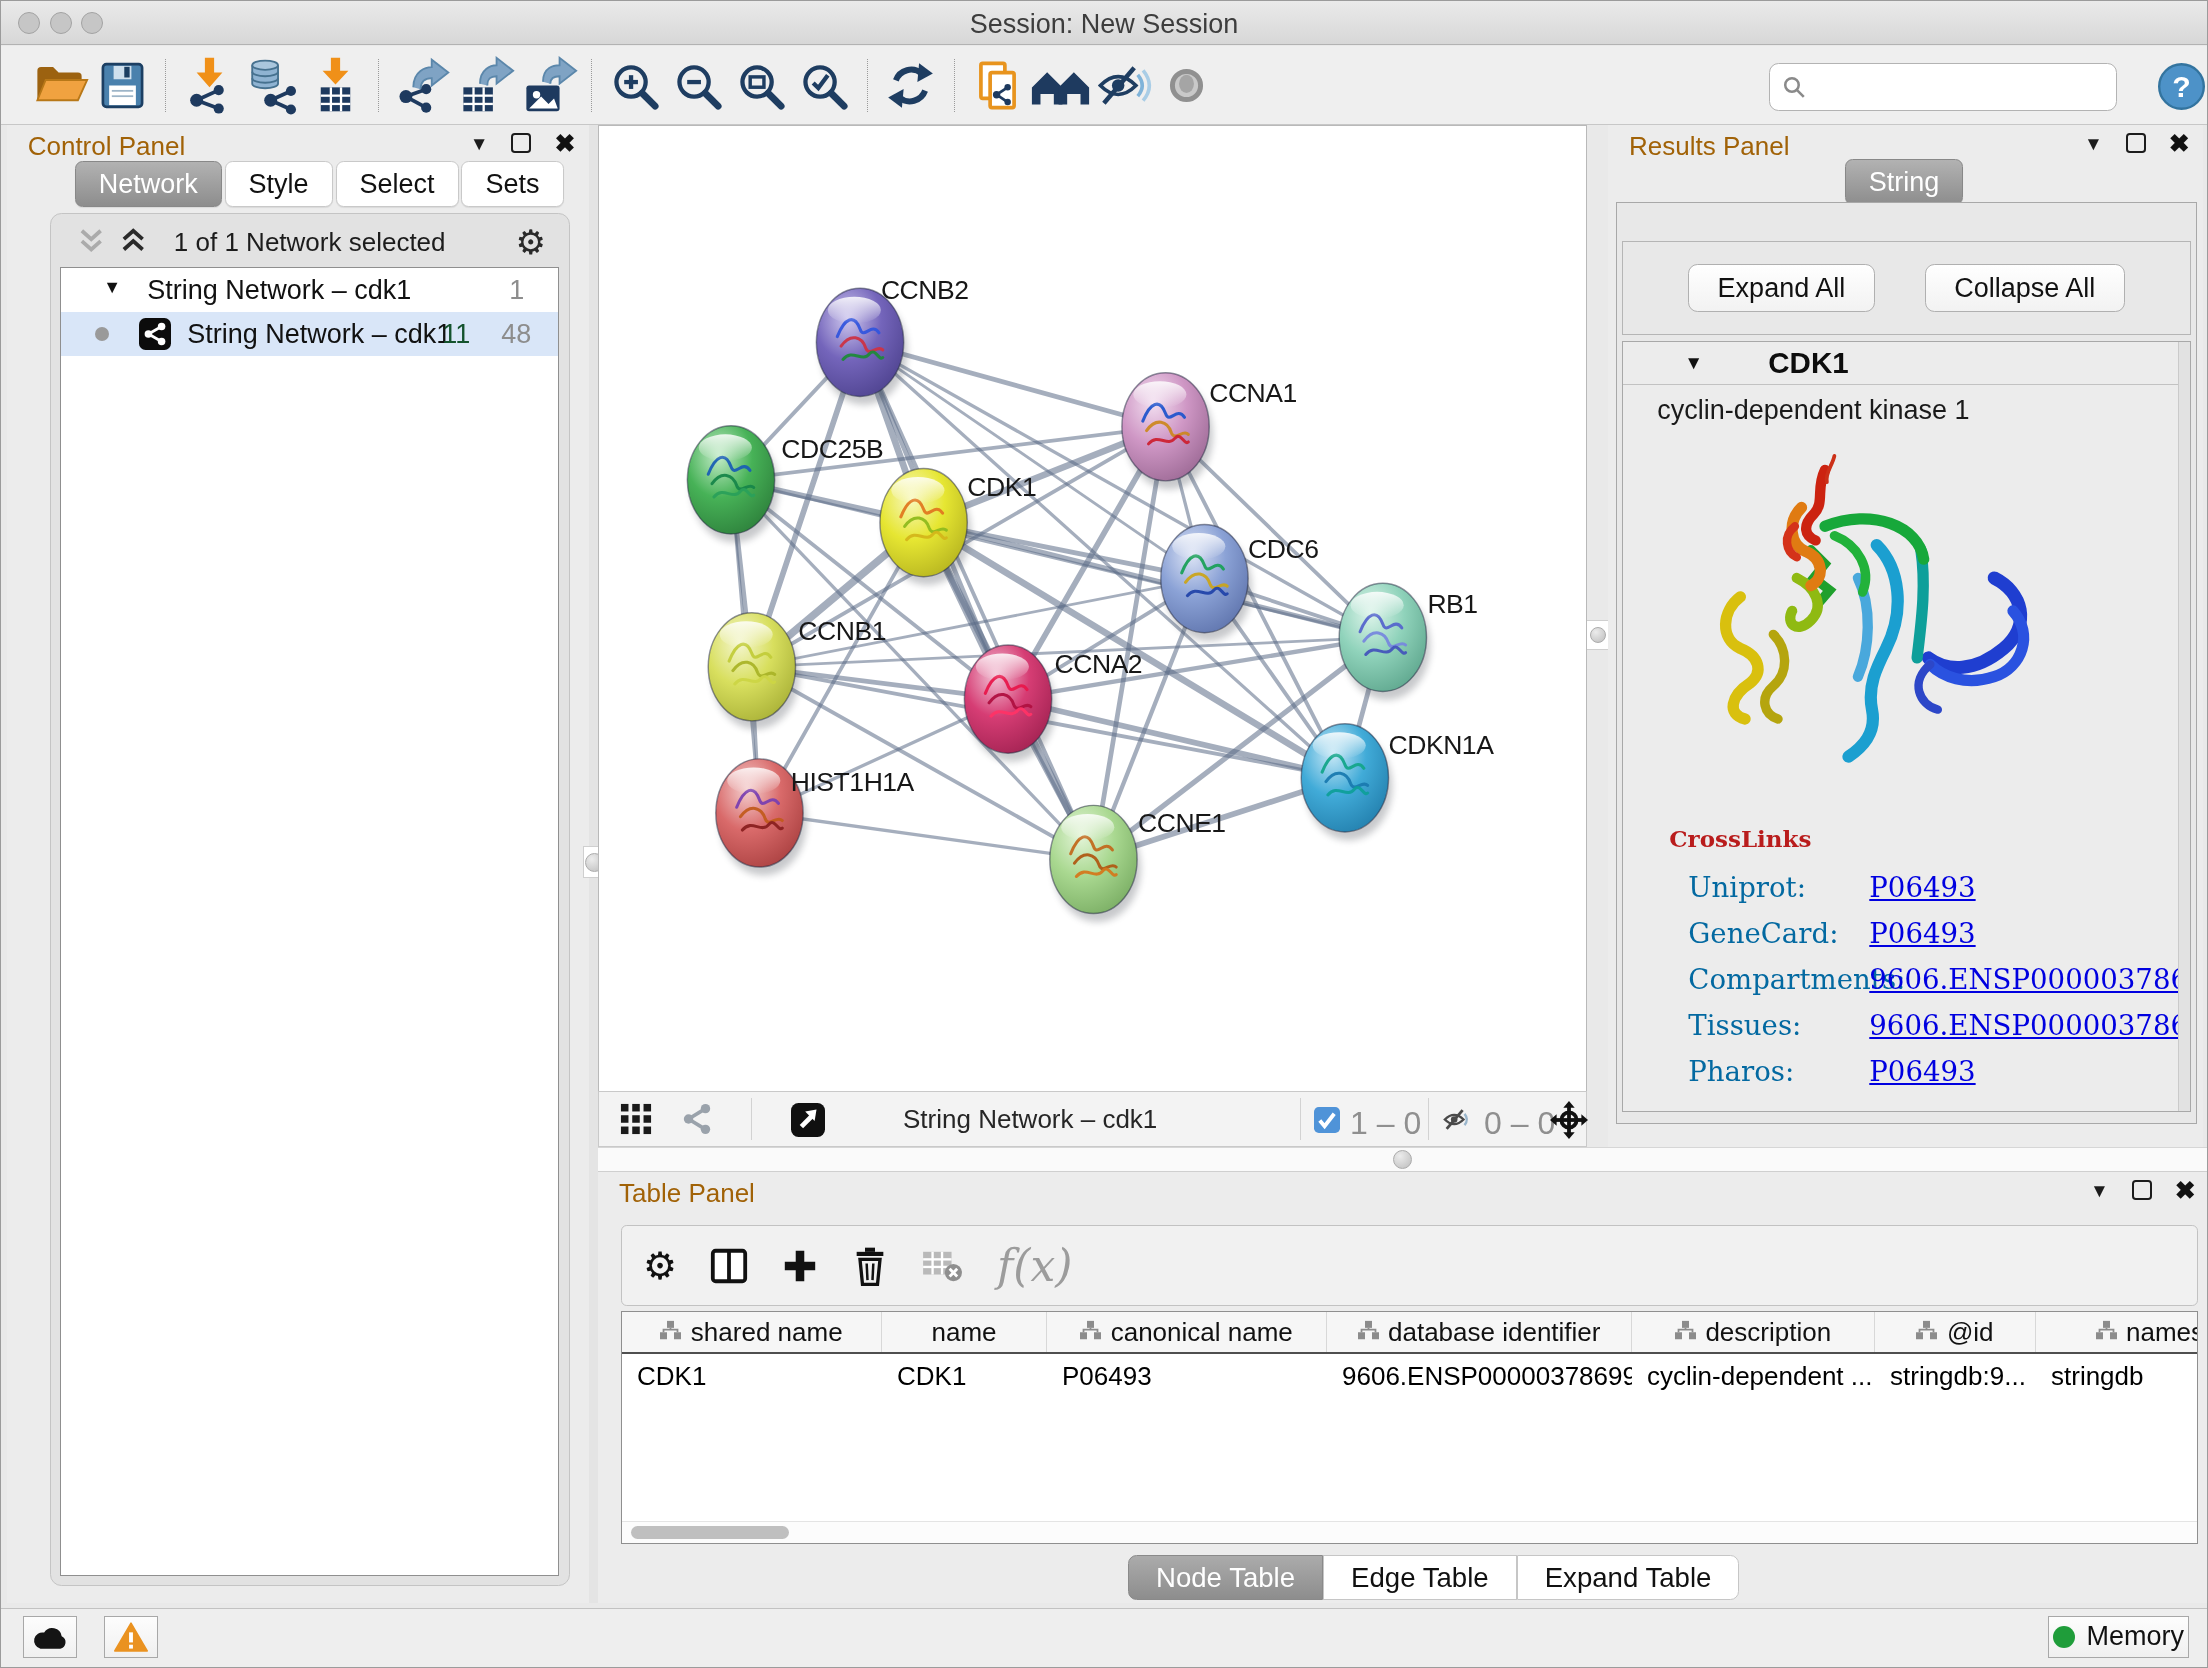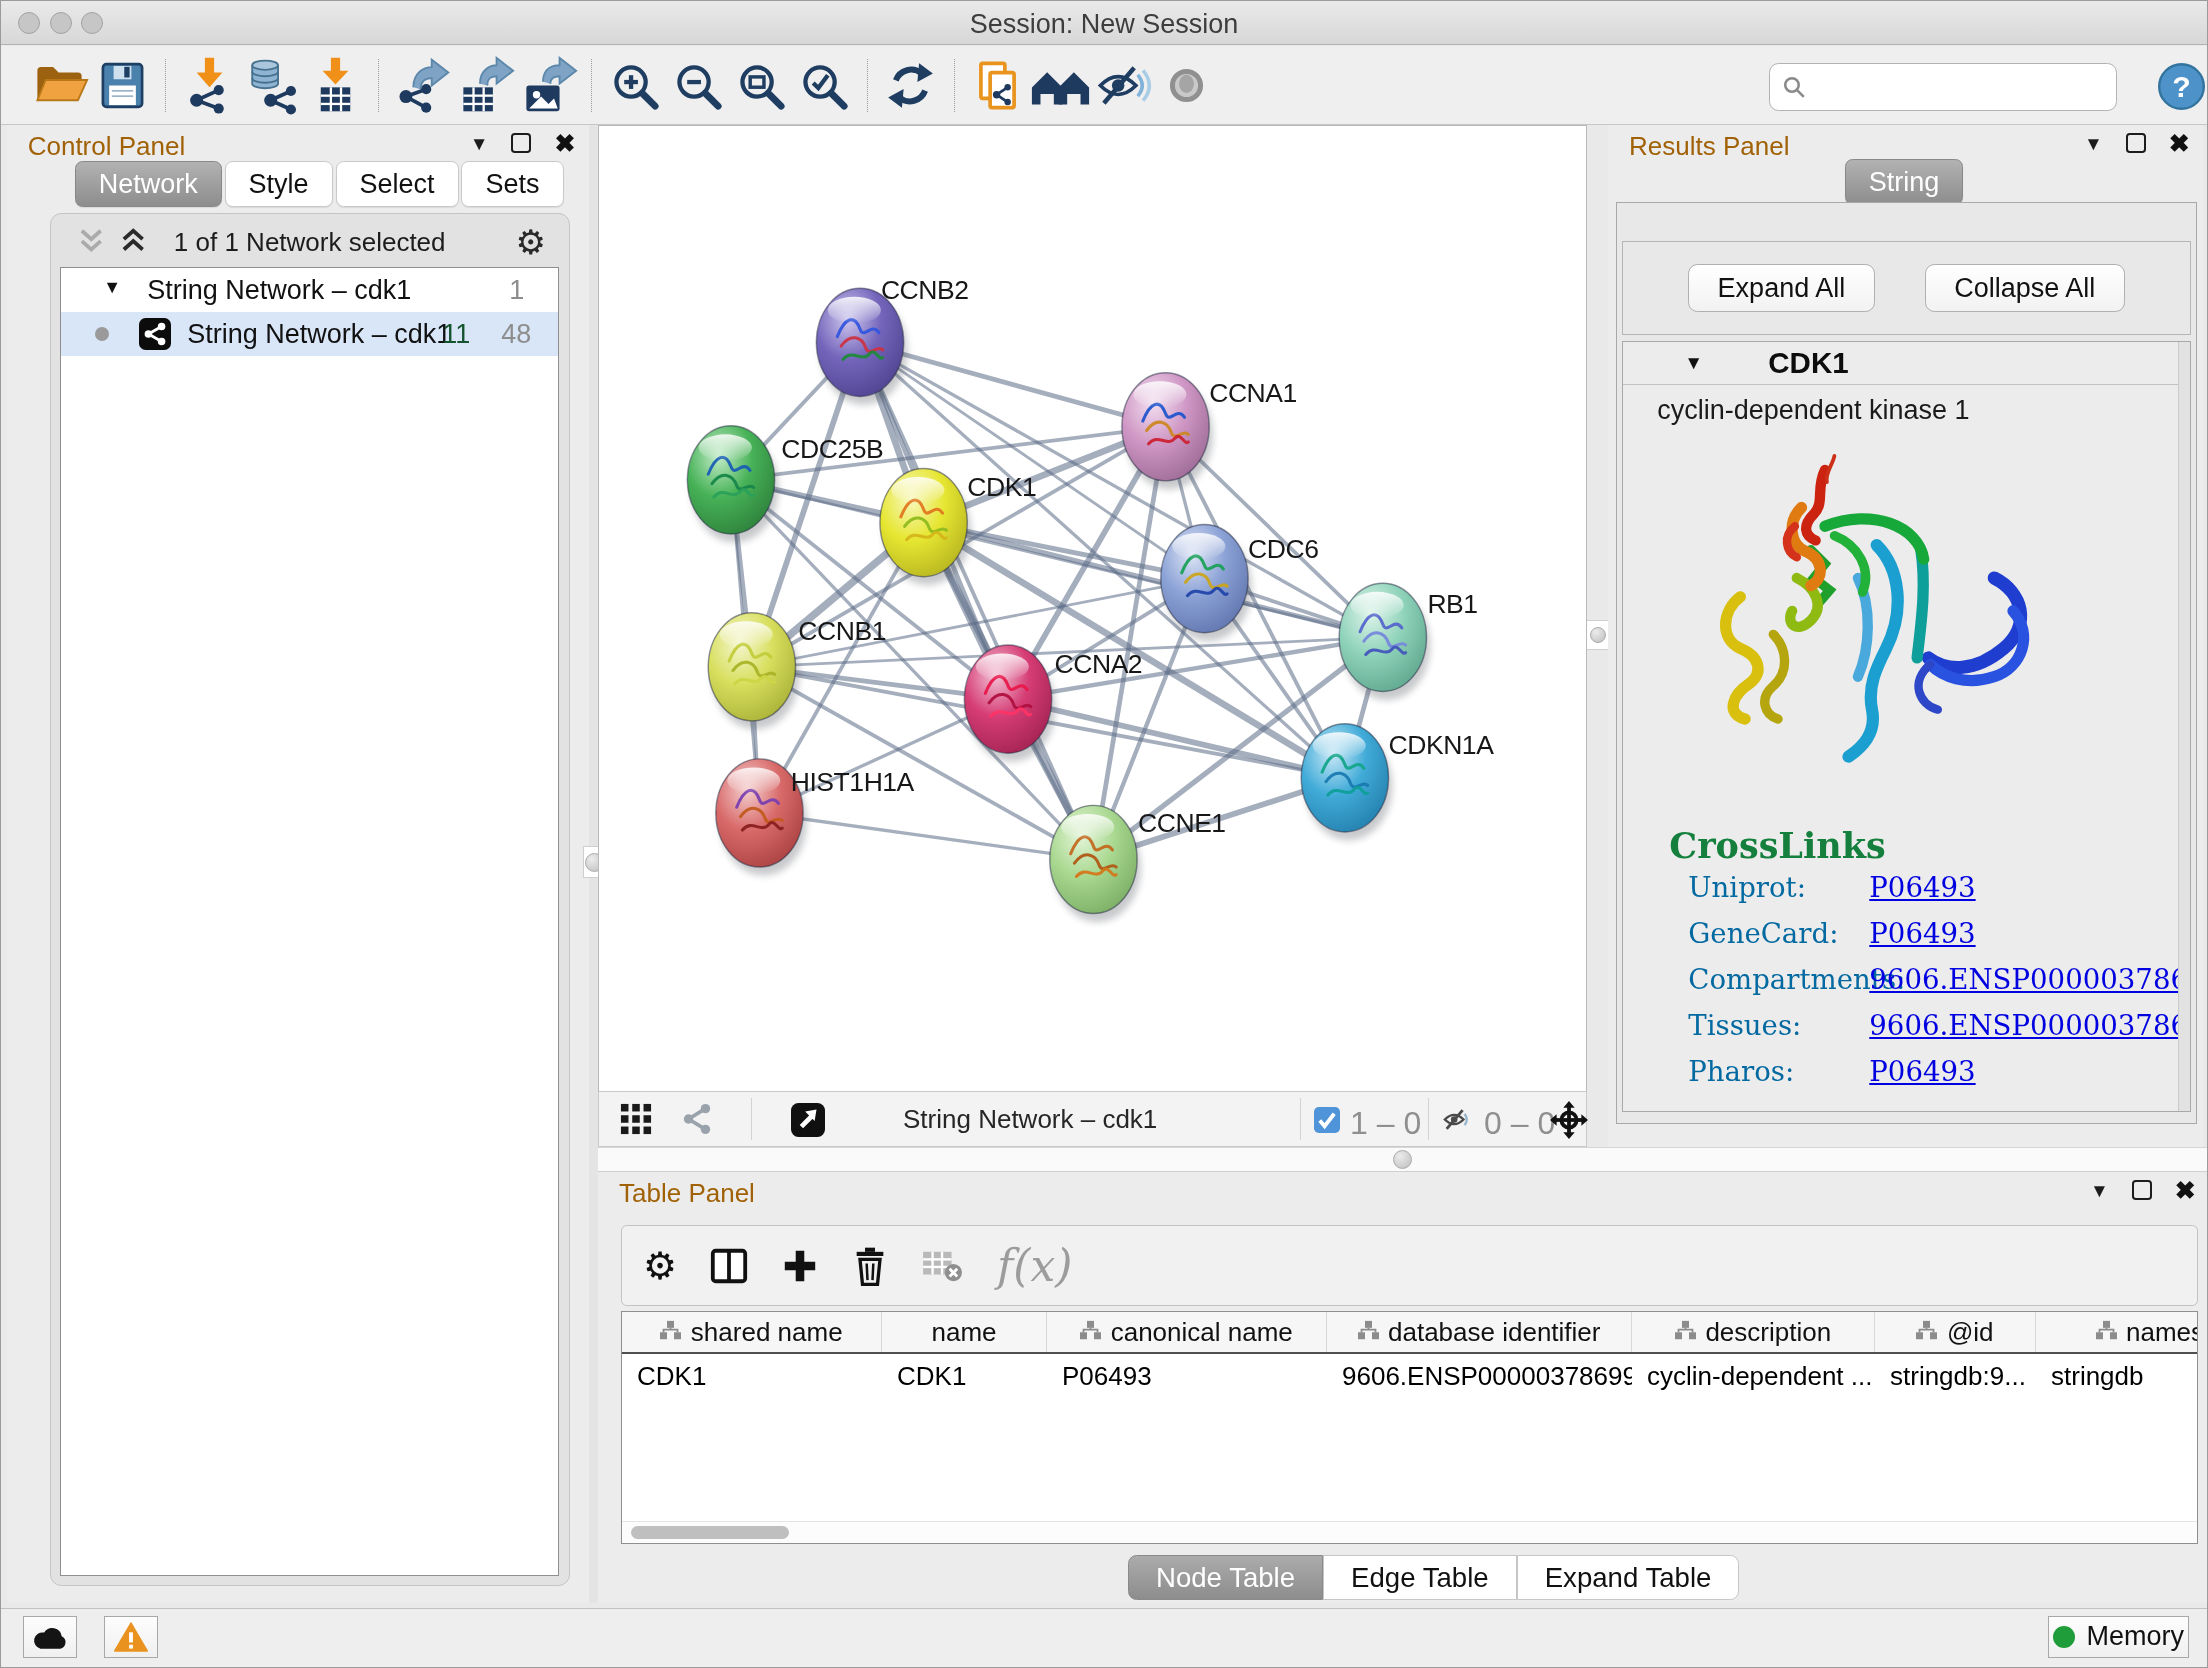--- a/index.html
+++ b/index.html
@@ -81,21 +81,21 @@
   .rp-actions { position:absolute; left:5.7px; right:5.7px; top:38px; height:94px; border:1px solid #b5b5b5;
     display:flex; align-items:center; justify-content:center; gap:50px; background:#e8e8e8; }
   .rp-btn { padding:7.6px 28.5px; font-size:27px; background:linear-gradient(#ffffff,#f2f2f2);
     border:1px solid #b0b0b0; border-radius:9.5px; color:#111; }
   .rp-card { position:absolute; left:5.7px; right:5.7px; top:138px; bottom:11.4px; border:1px solid #a8a8a8; background:#ececec; overflow:hidden; }
   .card-head { position:relative; height:43px; border-bottom:1px solid #c2c2c2; }
   .card-caret { position:absolute; left:61px; top:9.5px; font-size:19px; color:#111; }
   .card-name { position:absolute; left:145px; top:3.8px; font-size:29.5px; font-weight:bold; color:#0d0d0d; }
   .card-desc { position:absolute; left:34px; top:53px; font-size:27px; color:#1a1a1a; }
   .protein { position:absolute; left:59px; top:95px; }
-  .xl-title { position:absolute; left:46px; top:483px; font-family:"DejaVu Serif", serif; font-weight:bold; font-size:35px; color:#15803d; }
+  .xl-title { position:absolute; left:46px; top:483px; font-family:"DejaVu Serif", serif; font-weight:bold; font-size:23px; color:#b91c1c; }
   .xl-rows { position:absolute; left:65px; top:529px; }
   .xl-row { position:relative; height:46px; font-family:"DejaVu Serif", serif; font-size:27.6px; }
   .xl-label { position:absolute; left:0; color:#0369a1; }
   .xl-link { position:absolute; left:181px; color:#0000e0; text-decoration:underline; }
   .rp-scroll { position:absolute; right:0; top:0; bottom:0; width:11.4px; background:#e2e2e2; border-left:1px solid #cacaca; }
 
   
   .table-panel { position:absolute; left:597px; top:1171px; width:1611px; height:431px; background:#ececec; }
   .tp-toolbar { position:absolute; left:23px; right:11.4px; top:53px; height:81px; background:#f1f1f1;
     border:1px solid #c2c2c2; border-radius:5.7px; display:flex; align-items:center; gap:32px; padding-left:21px; }

